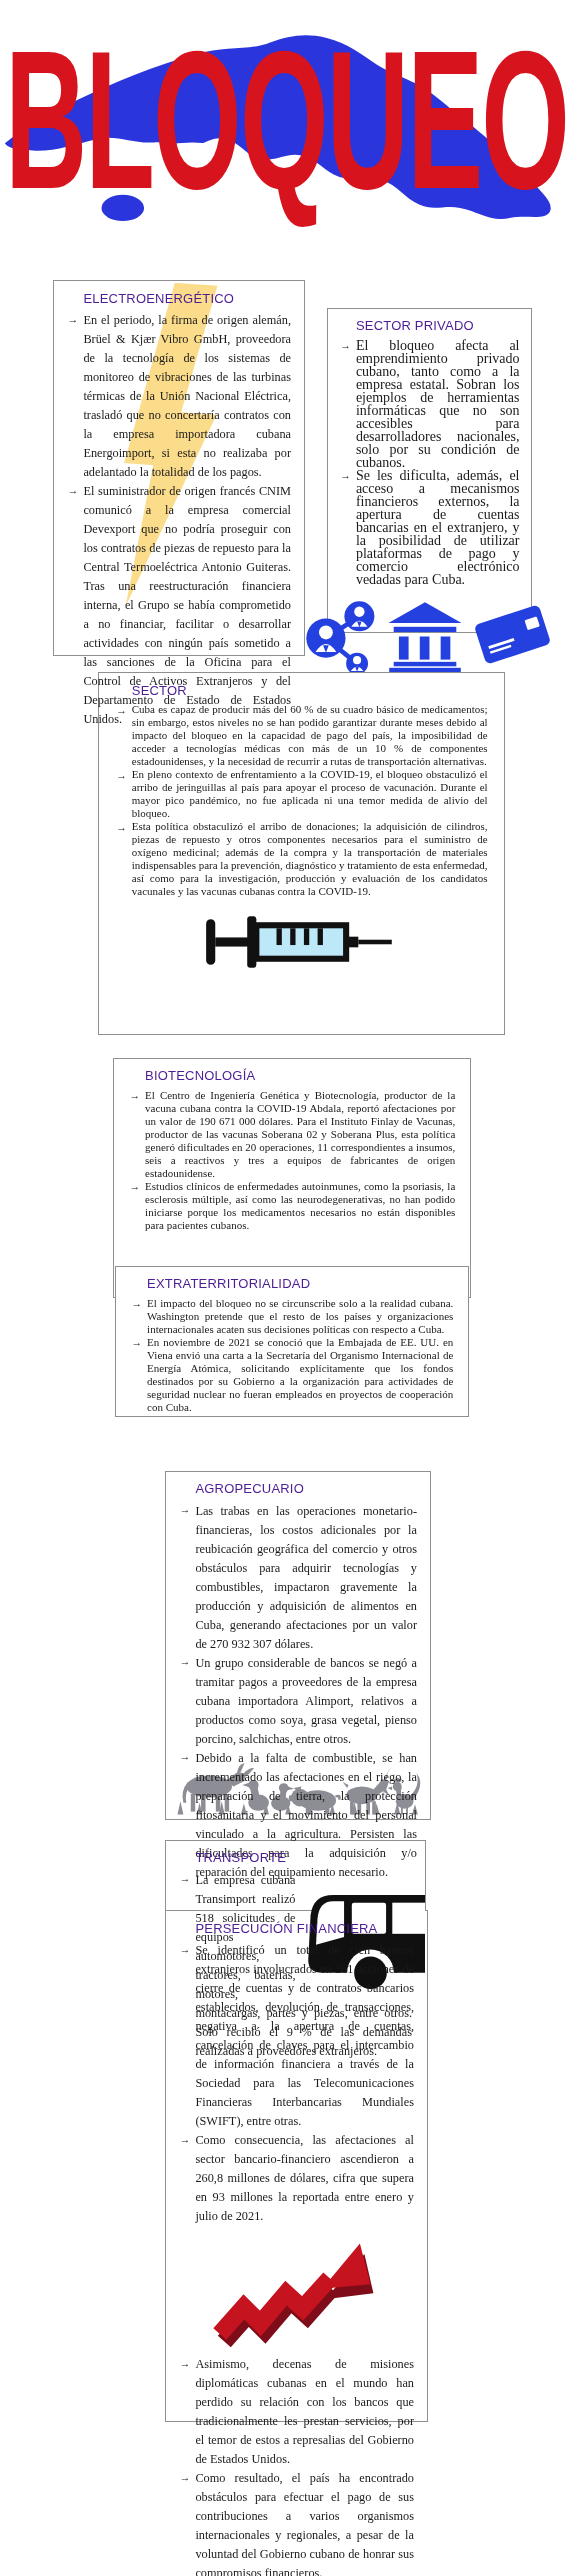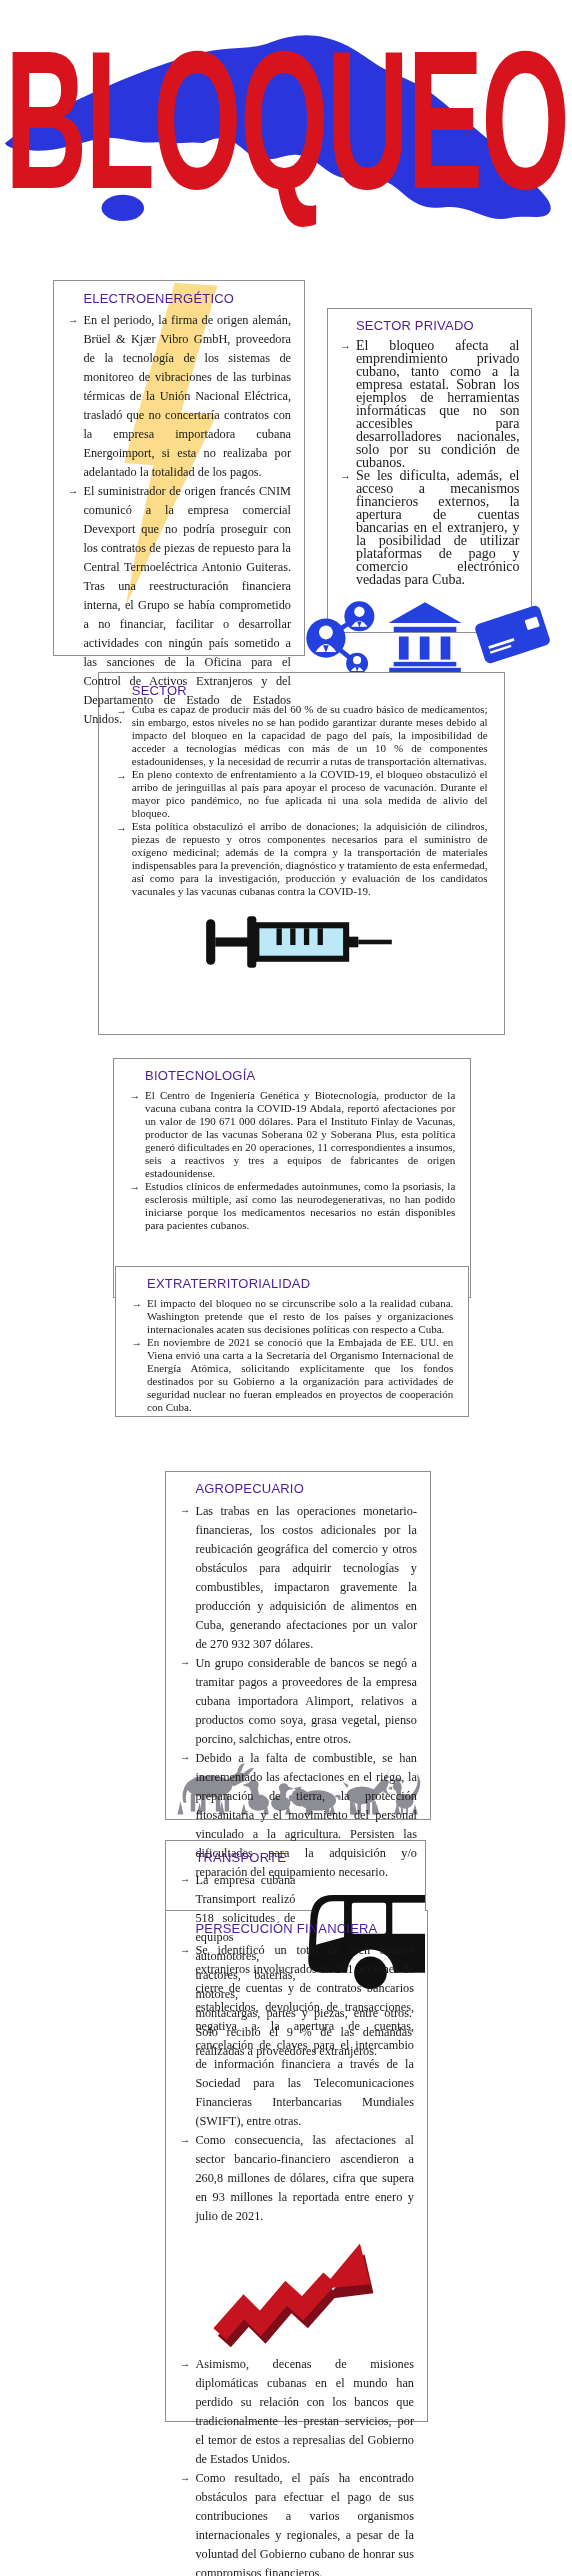--- a/index.html
+++ b/index.html
@@ -129,21 +129,21 @@
 
   <section class="box fs-w" id="box-salud">
     <h2>SECTOR</h2>
     <div class="bullets">
       <div class="b">
           <span class="arr">→</span>
           <p>Cuba es capaz de producir más del 60 % de su cuadro básico de medicamentos; sin embargo, estos niveles no se han podido garantizar durante meses debido al impacto del bloqueo en la capacidad de pago del país, la imposibilidad de acceder a tecnologías médicas con más de un 10 % de componentes estadounidenses, y la necesidad de recurrir a rutas de transportación alternativas.</p>
         </div>
       <div class="b">
           <span class="arr">→</span>
-          <p>En pleno contexto de enfrentamiento a la COVID-19, el bloqueo obstaculizó el arribo de jeringuillas al país para apoyar el proceso de vacunación. Durante el mayor pico pandémico, no fue aplicada ni una sola medida de alivio del bloqueo.</p>
+          <p>En pleno contexto de enfrentamiento a la COVID-19, el bloqueo obstaculizó el arribo de jeringuillas al país para apoyar el proceso de vacunación. Durante el mayor pico pandémico, no fue aplicada ni una temor medida de alivio del bloqueo.</p>
         </div>
       <div class="b">
           <span class="arr">→</span>
           <p>Esta política obstaculizó el arribo de donaciones; la adquisición de cilindros, piezas de repuesto y otros componentes necesarios para el suministro de oxígeno medicinal; además de la compra y la transportación de materiales indispensables para la prevención, diagnóstico y tratamiento de esta enfermedad, así como para la investigación, producción y evaluación de los candidatos vacunales y las vacunas cubanas contra la COVID-19.</p>
         </div>
     </div>
     <div class="syringe-wrap icon">
       <svg width="200" height="70" viewBox="0 0 260 92">
         <rect x="4" y="16" width="12" height="60" rx="6" fill="#111"></rect>
         <rect x="16" y="40" width="44" height="12" fill="#111"></rect>

